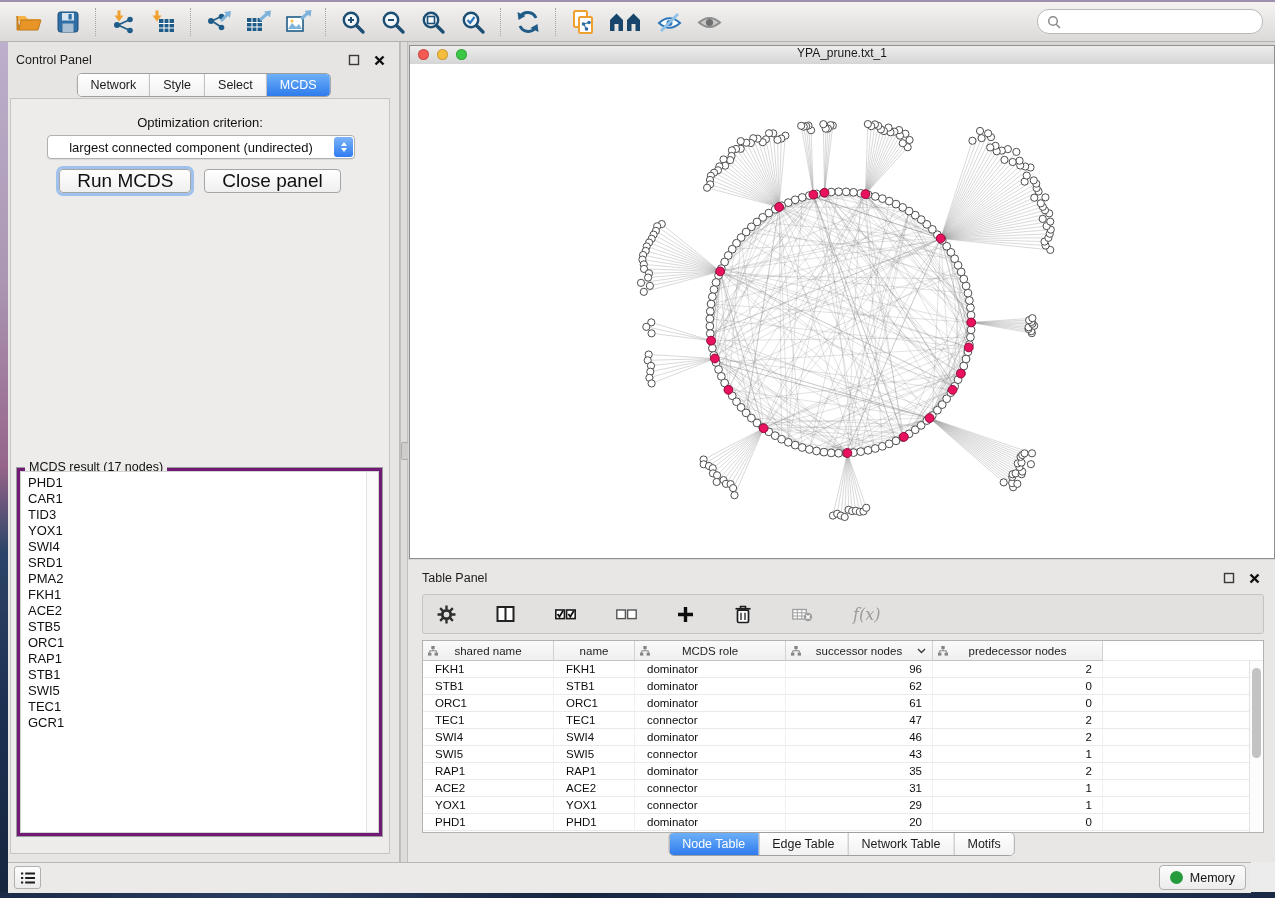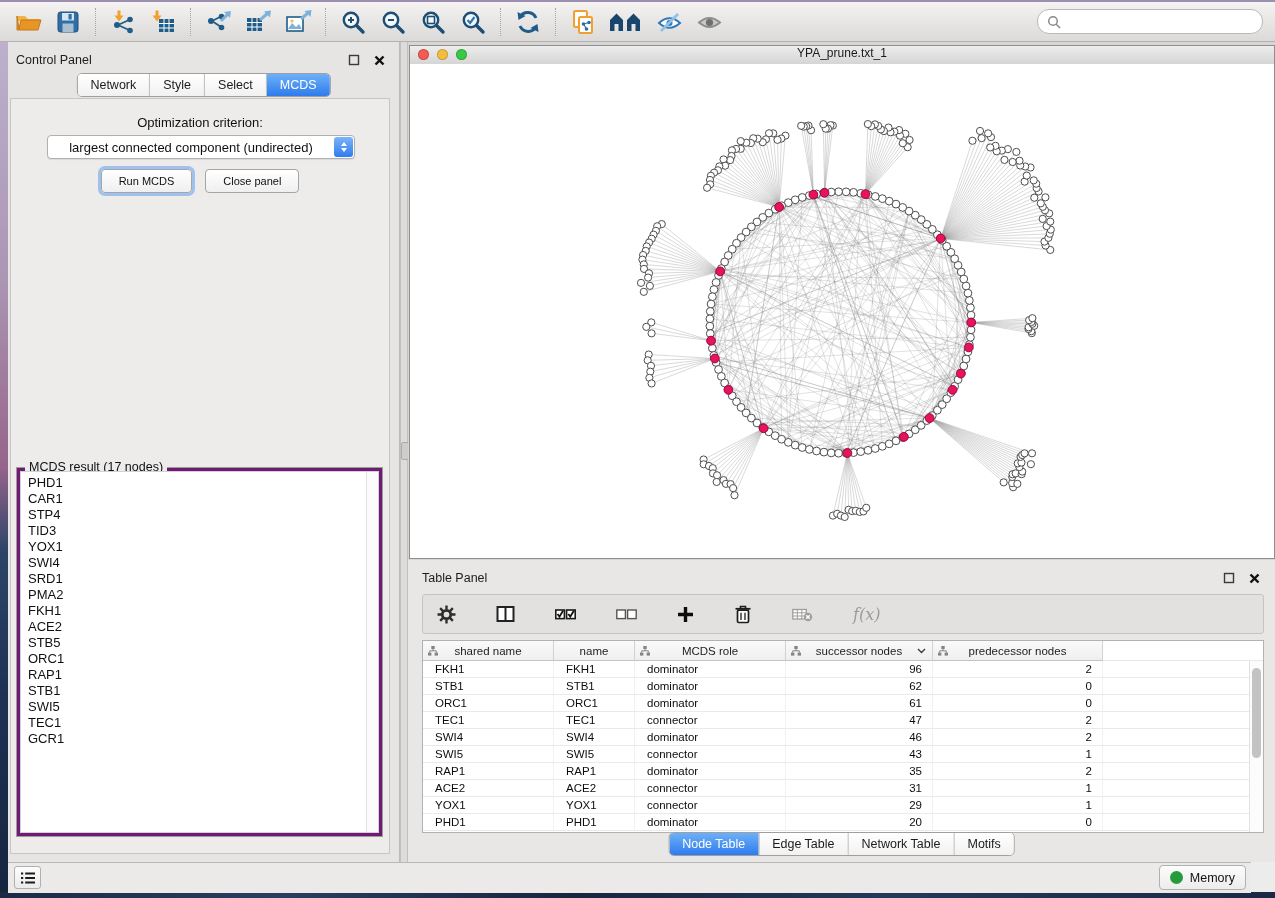--- a/index.html
+++ b/index.html
@@ -38,21 +38,21 @@
   .opt-label{margin-top:16px;text-align:center;font-size:13px;color:#101010;}
   #criterion{position:absolute;left:36px;right:34px;top:36px;height:24px;box-sizing:border-box;background:#fff;
     border:1px solid #b0b0b0;border-radius:4px;display:flex;align-items:center;box-shadow:0 1px 1px rgba(0,0,0,.08);}
   #criterion .val{flex:1;text-align:center;font-size:13px;color:#101010;}
   #criterion .stepper{width:19px;height:20px;margin-right:1px;border-radius:3px;
     background:linear-gradient(#7db4f9,#2f7bf0);display:flex;flex-direction:column;align-items:center;justify-content:center;gap:2px;}
   .tri-up{width:0;height:0;border-left:3.5px solid transparent;border-right:3.5px solid transparent;border-bottom:4.5px solid #fff;}
   .tri-dn{width:0;height:0;border-left:3.5px solid transparent;border-right:3.5px solid transparent;border-top:4.5px solid #fff;}
   .btn-row{position:absolute;top:70px;left:0;right:0;display:flex;justify-content:center;gap:13px;}
   .mac-btn{height:24px;box-sizing:border-box;padding:0 17px;background:linear-gradient(#ffffff,#efefef);
-    border:1px solid #a5a5a5;border-radius:4px;font-size:11px;color:#101010;display:flex;align-items:center;}
+    border:1px solid #a5a5a5;border-radius:4px;font-size:19px;color:#101010;display:flex;align-items:center;}
   .mac-btn.focus{box-shadow:0 0 0 3px rgba(105,165,240,.6);}
   #mcds-group{position:absolute;left:5px;right:6px;top:368px;bottom:16px;border:1px solid #9c9c9c;background:#701a75;}
   #mcds-legend{position:absolute;top:-8px;left:8px;background:#edecea;padding:0 4px;font-size:12.5px;color:#101010;}
   #mcds-list{position:absolute;left:3px;right:3px;top:3px;bottom:3px;border:1px solid #d2d2d2;background:#fff;
     overflow:hidden;padding:3px 0 0 7px;}
   .li-item{font-size:13px;line-height:16px;color:#101010;}
   #mcds-track{position:absolute;top:4px;right:4px;bottom:4px;width:11px;background:#fbfbfb;border-left:1px solid #e3e3e3;}
 
   
   #vsplit{position:absolute;left:400px;top:42px;width:8px;height:820px;background:#dedcda;
@@ -295,21 +295,20 @@
       </div>
       <div class="btn-row">
         <div class="mac-btn focus">Run MCDS</div>
         <div class="mac-btn">Close panel</div>
       </div>
       <div id="mcds-group">
         <span id="mcds-legend">MCDS result (17 nodes)</span>
         <div id="mcds-list">
             <div class="li-item">PHD1</div>
             <div class="li-item">CAR1</div>
-            <div class="li-item">STP4</div>
             <div class="li-item">TID3</div>
             <div class="li-item">YOX1</div>
             <div class="li-item">SWI4</div>
             <div class="li-item">SRD1</div>
             <div class="li-item">PMA2</div>
             <div class="li-item">FKH1</div>
             <div class="li-item">ACE2</div>
             <div class="li-item">STB5</div>
             <div class="li-item">ORC1</div>
             <div class="li-item">RAP1</div>

